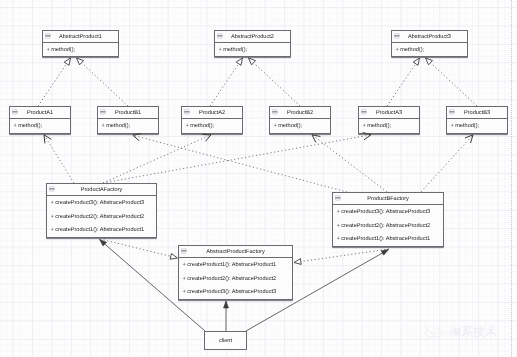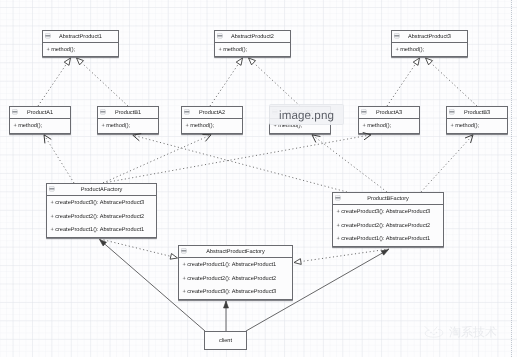--- a/index.html
+++ b/index.html
@@ -351,23 +351,20 @@
         <polygon points="99.50,239.50 106.43,242.20 103.15,245.98" fill="#3c3c3c" stroke="#3c3c3c" stroke-width="0.6"></polygon>
       </g>
       <g>
         <polygon points="226.00,301.00 228.50,308.00 223.50,308.00" fill="#3c3c3c" stroke="#3c3c3c" stroke-width="0.6"></polygon>
       </g>
       <g>
         <polygon points="388.50,249.50 383.66,255.15 381.18,250.81" fill="#3c3c3c" stroke="#3c3c3c" stroke-width="0.6"></polygon>
       </g>
     </svg>
 
-  <div id="overlay" style="left: 269px; top: 104px; width: 73px; height: 19px;">
-    <span class="lbl">image.png</span>
-  </div>
 
   <div id="watermark" style="left: 422px; top: 325px;">
     <svg width="25" height="13" viewBox="0 0 50 26">
       <g fill="none" stroke="#e2e4e8" stroke-width="1.5" stroke-linecap="round" stroke-linejoin="round">
         <path d="M6 3 L14 11"></path>
         <path d="M30 4 L24 11"></path>
         <path d="M14 10 C5 12 3 20 13 23 C24 26 38 24 41 18 C43 13 39 9 33 9"></path>
         <circle cx="18" cy="15" r="1.6" fill="#e2e4e8" stroke="none"></circle>
         <circle cx="29" cy="15" r="1.6" fill="#e2e4e8" stroke="none"></circle>
         <path d="M21.5 18.5 q2.2 2 4.5 0"></path>

